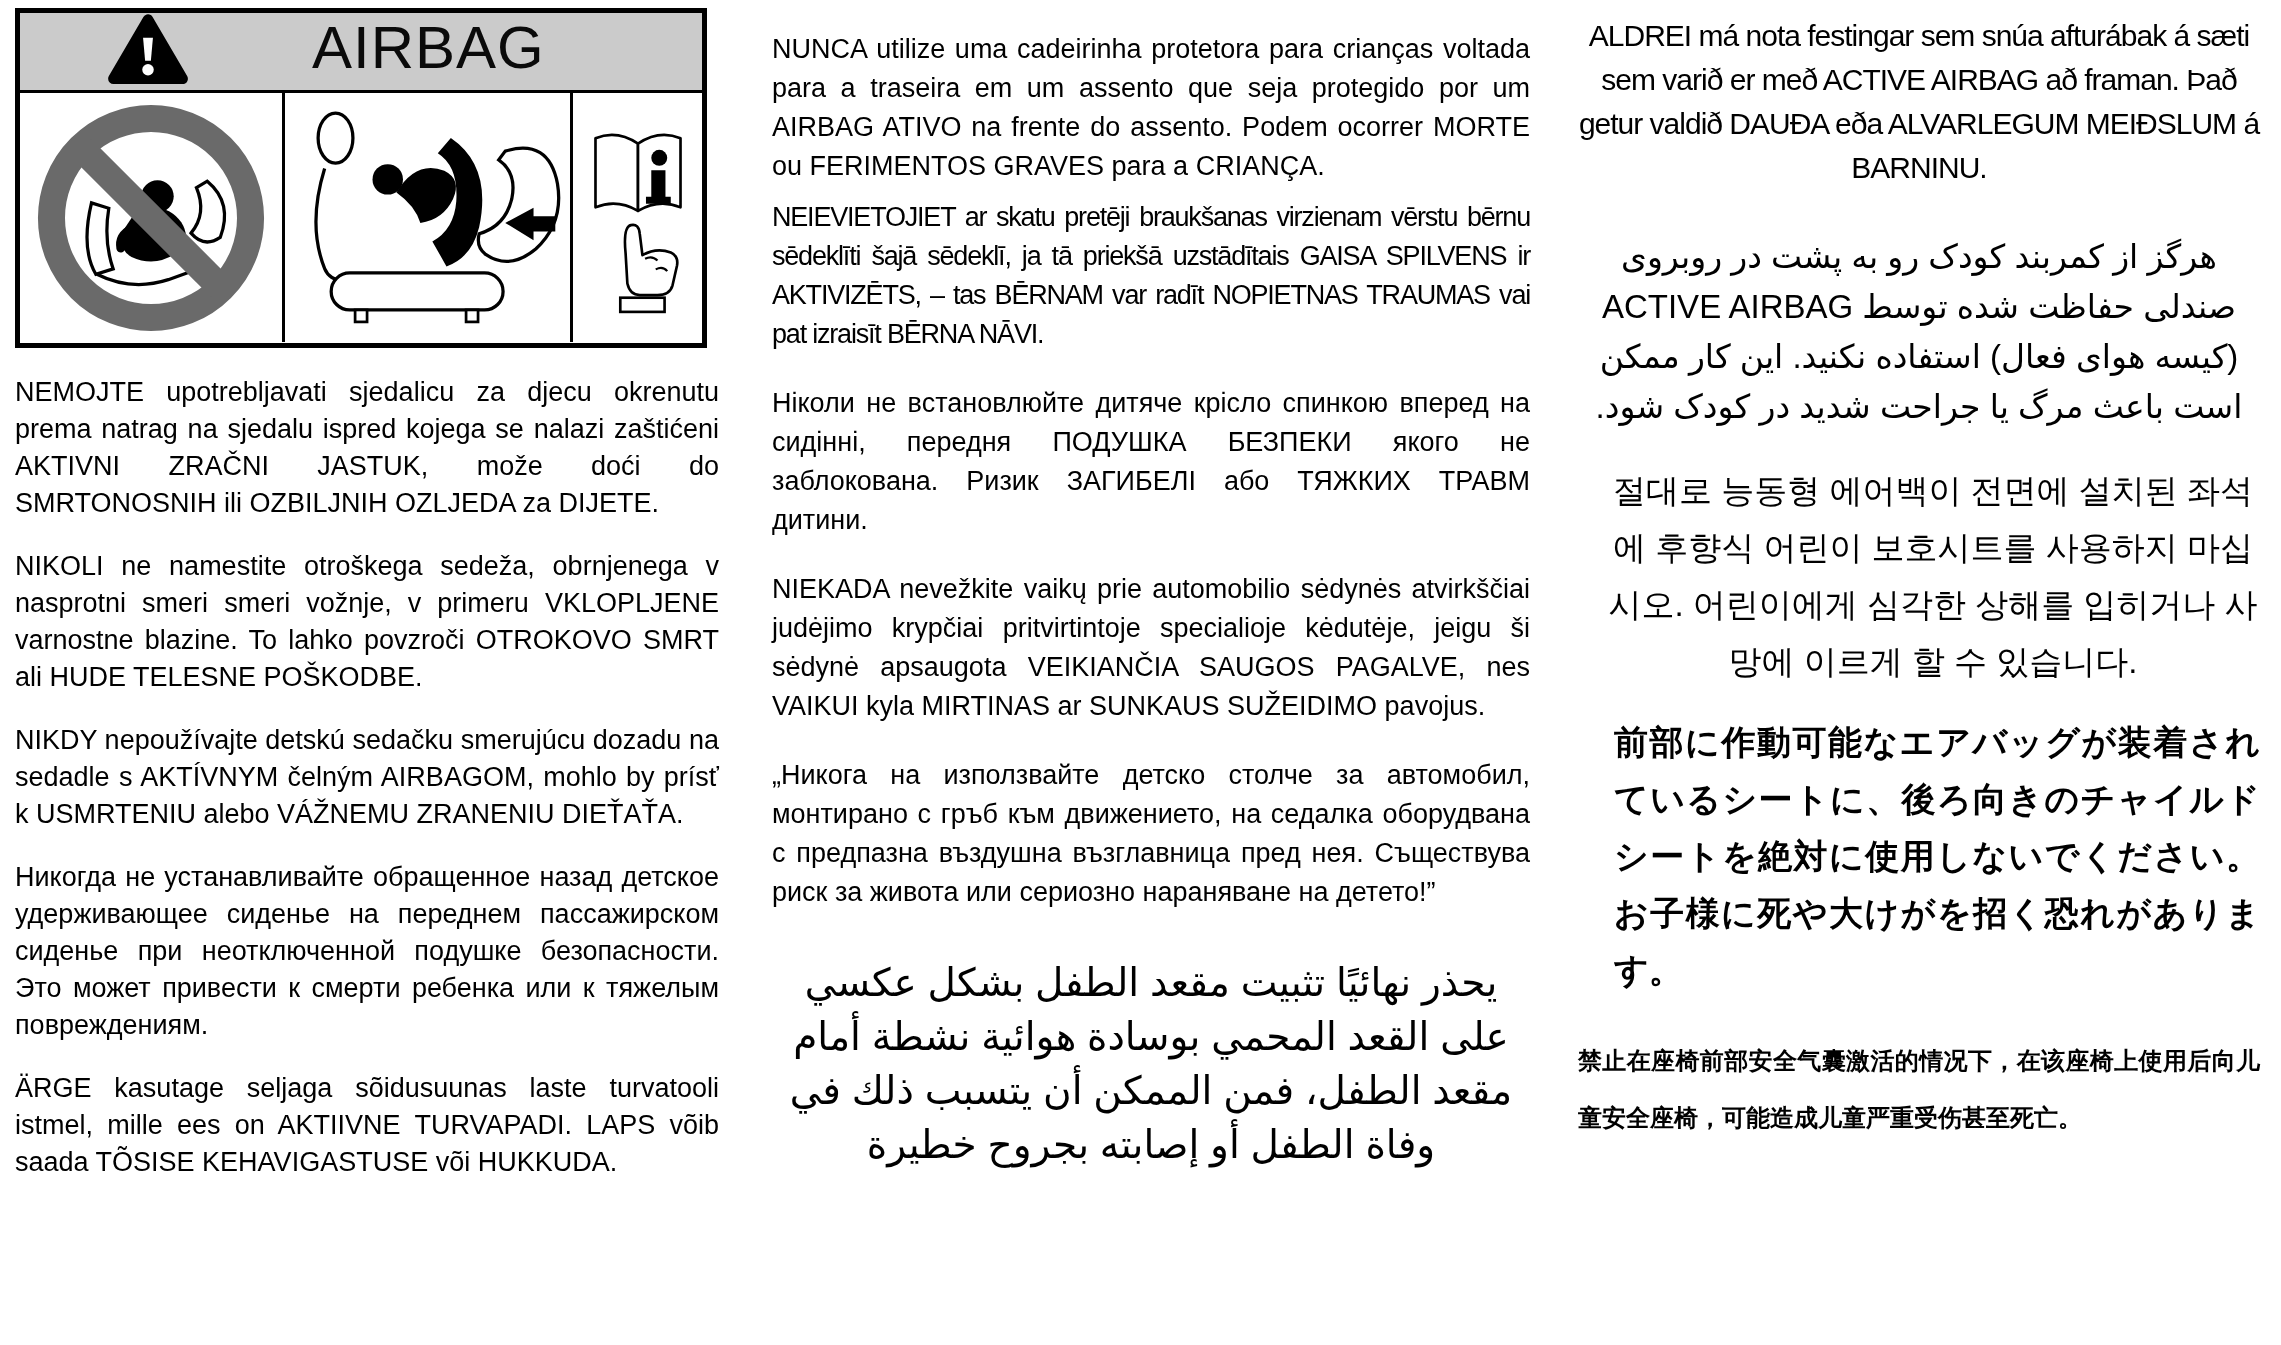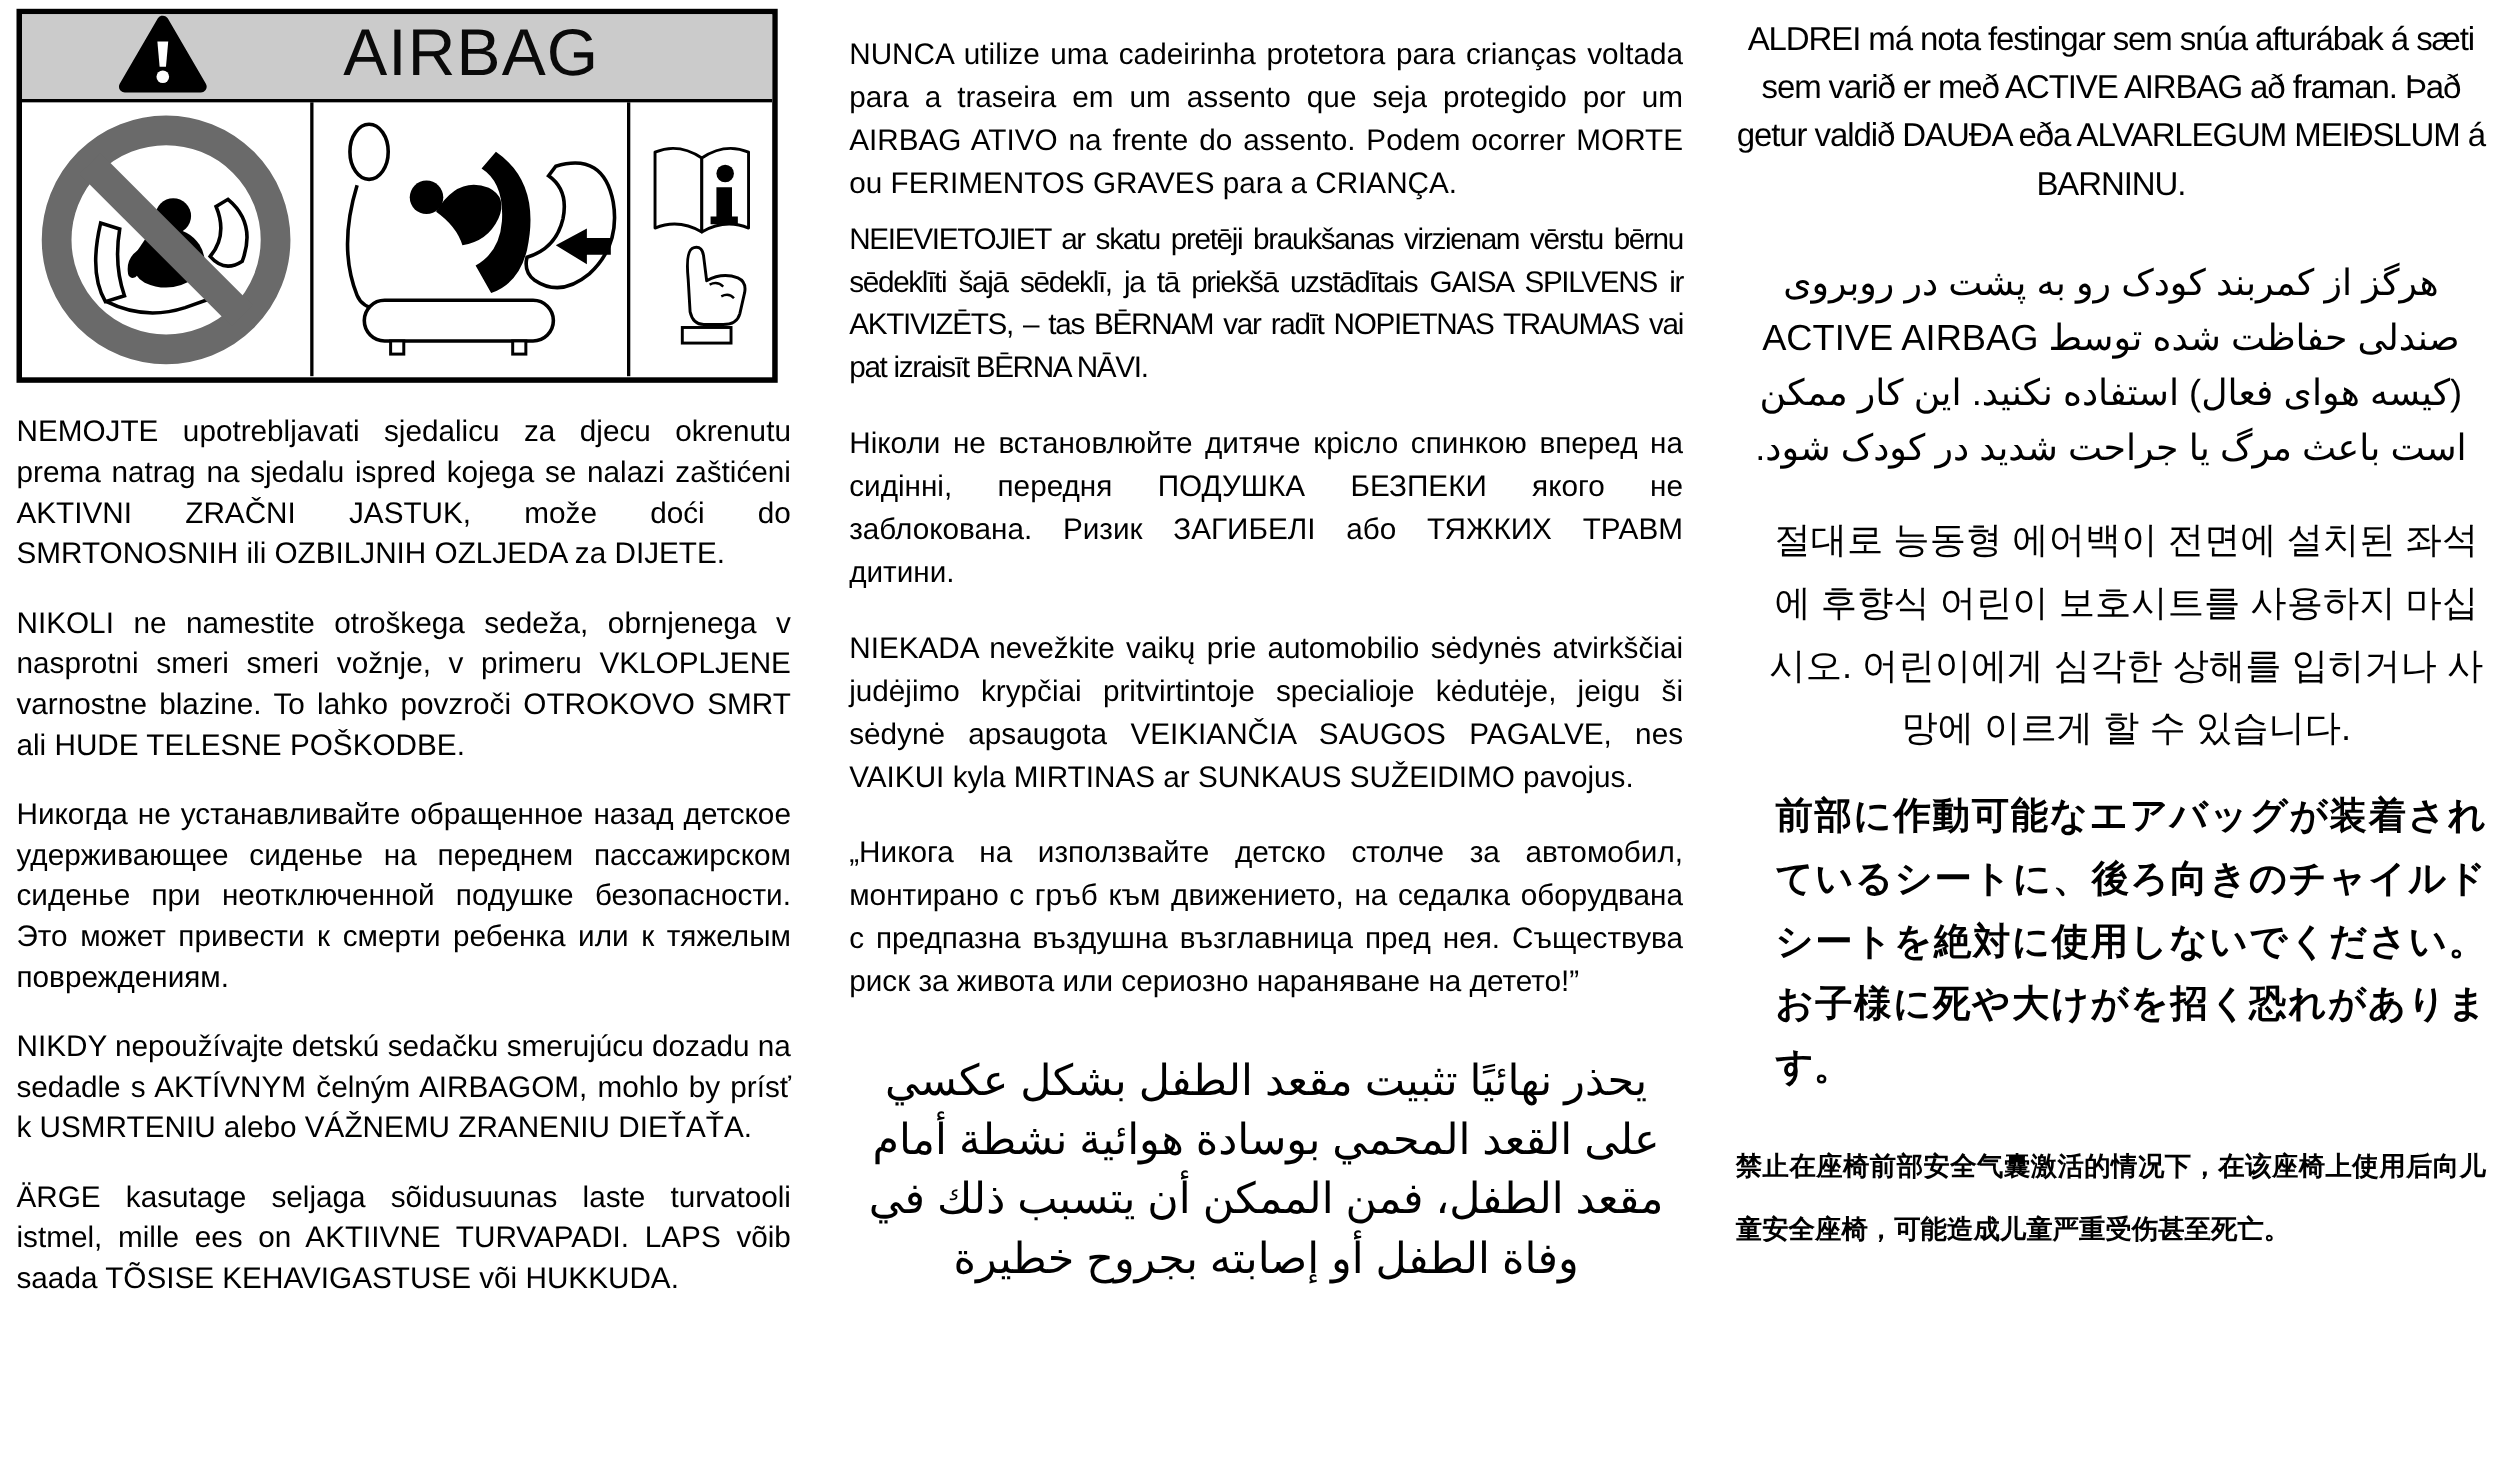--- a/index.html
+++ b/index.html
@@ -108,22 +108,22 @@
             <path d="M78 166 q8 -4 14 2 M90 178 q8 -4 13 2" fill="none" stroke="#000" stroke-width="2.5"></path>
             <rect x="50" y="210" width="50" height="16" fill="#fff" stroke="#000" stroke-width="3"></rect>
           </svg>
         </div>
 
       </div>
     </div>
 
     <p class="p-left">NEMOJTE upotrebljavati sjedalicu za djecu okrenutu prema natrag na sjedalu ispred kojega se nalazi zaštićeni AKTIVNI ZRAČNI JASTUK, može doći do SMRTONOSNIH ili OZBILJNIH OZLJEDA za DIJETE.</p>
     <p class="p-left">NIKOLI ne namestite otroškega sedeža, obrnjenega v nasprotni smeri smeri vožnje, v primeru VKLOPLJENE varnostne blazine. To lahko povzroči OTROKOVO SMRT ali HUDE TELESNE POŠKODBE.</p>
+    <p class="p-left">NIKDY nepoužívajte detskú sedačku smerujúcu dozadu na sedadle s AKTÍVNYM čelným AIRBAGOM, mohlo by prísť k USMRTENIU alebo VÁŽNEMU ZRANENIU DIEŤAŤA.</p>
     <p class="p-left">Никогда не устанавливайте обращенное назад детское удерживающее сиденье на переднем пассажирском сиденье при неотключенной подушке безопасности. Это может привести к смерти ребенка или к тяжелым повреждениям.</p>
-    <p class="p-left">NIKDY nepoužívajte detskú sedačku smerujúcu dozadu na sedadle s AKTÍVNYM čelným AIRBAGOM, mohlo by prísť k USMRTENIU alebo VÁŽNEMU ZRANENIU DIEŤAŤA.</p>
     <p class="p-left">ÄRGE kasutage seljaga sõidusuunas laste turvatooli istmel, mille ees on AKTIIVNE TURVAPADI. LAPS võib saada TÕSISE KEHAVIGASTUSE või HUKKUDA.</p>
   </div>
 
   <div class="col col-mid">
     <p class="p-mid">NUNCA utilize uma cadeirinha protetora para crianças voltada para a traseira em um assento que seja protegido por um AIRBAG ATIVO na frente do assento. Podem ocorrer MORTE ou FERIMENTOS GRAVES para a CRIANÇA.</p>
     <p class="p-mid first cond">NEIEVIETOJIET ar skatu pretēji braukšanas virzienam vērstu bērnu sēdeklīti šajā sēdeklī, ja tā priekšā uzstādītais GAISA SPILVENS ir AKTIVIZĒTS, – tas BĒRNAM var radīt NOPIETNAS TRAUMAS vai pat izraisīt BĒRNA NĀVI.</p>
     <p class="p-mid">Ніколи не встановлюйте дитяче крісло спинкою вперед на сидінні, передня ПОДУШКА БЕЗПЕКИ якого не заблокована. Ризик ЗАГИБЕЛІ або ТЯЖКИХ ТРАВМ дитини.</p>
     <p class="p-mid">NIEKADA nevežkite vaikų prie automobilio sėdynės atvirkščiai judėjimo krypčiai pritvirtintoje specialioje kėdutėje, jeigu ši sėdynė apsaugota VEIKIANČIA SAUGOS PAGALVE, nes VAIKUI kyla MIRTINAS ar SUNKAUS SUŽEIDIMO pavojus.</p>
     <p class="p-mid">„Никога на използвайте детско столче за автомобил, монтирано с гръб към движението, на седалка оборудвана с предпазна въздушна възглавница пред нея. Съществува риск за живота или сериозно нараняване на детето!”</p>
     <p class="p-ar" dir="rtl">يحذر نهائيًا تثبيت مقعد الطفل بشكل عكسي على القعد المحمي بوسادة هوائية نشطة أمام مقعد الطفل، فمن الممكن أن يتسبب ذلك في وفاة الطفل أو إصابته بجروح خطيرة</p>

